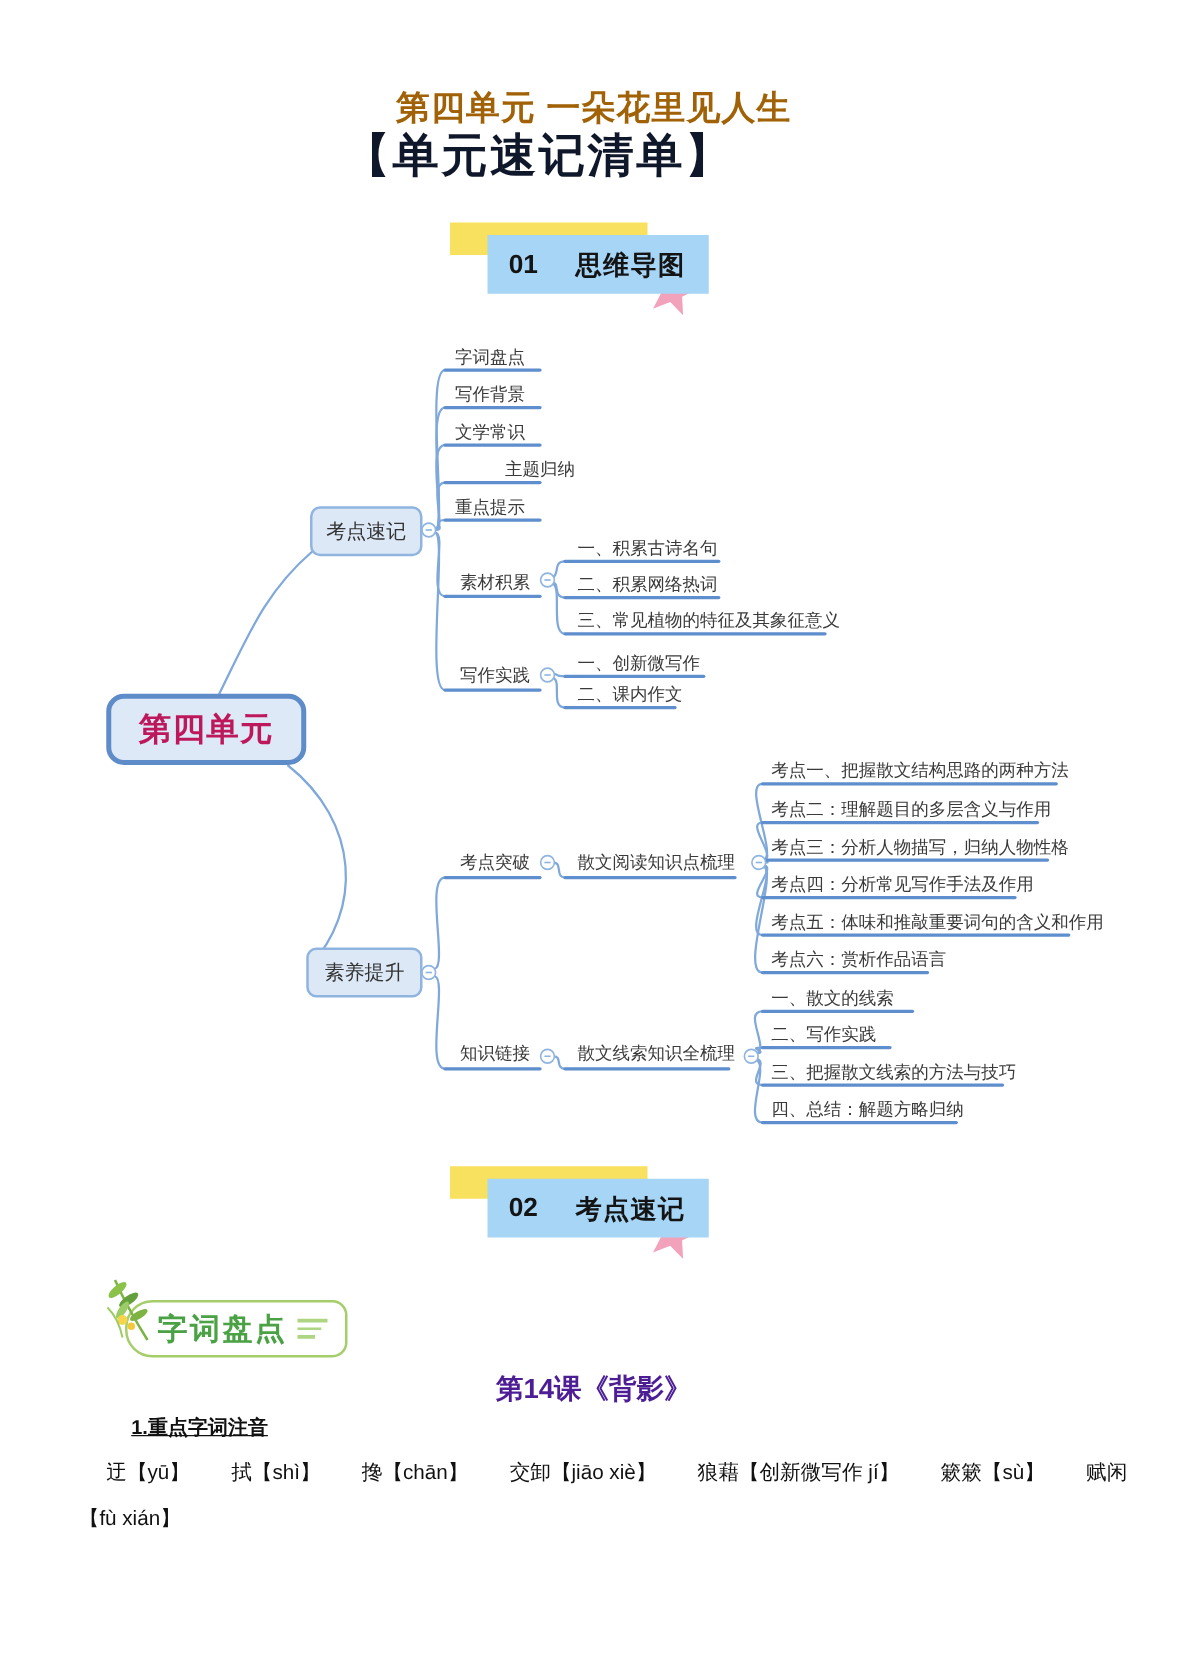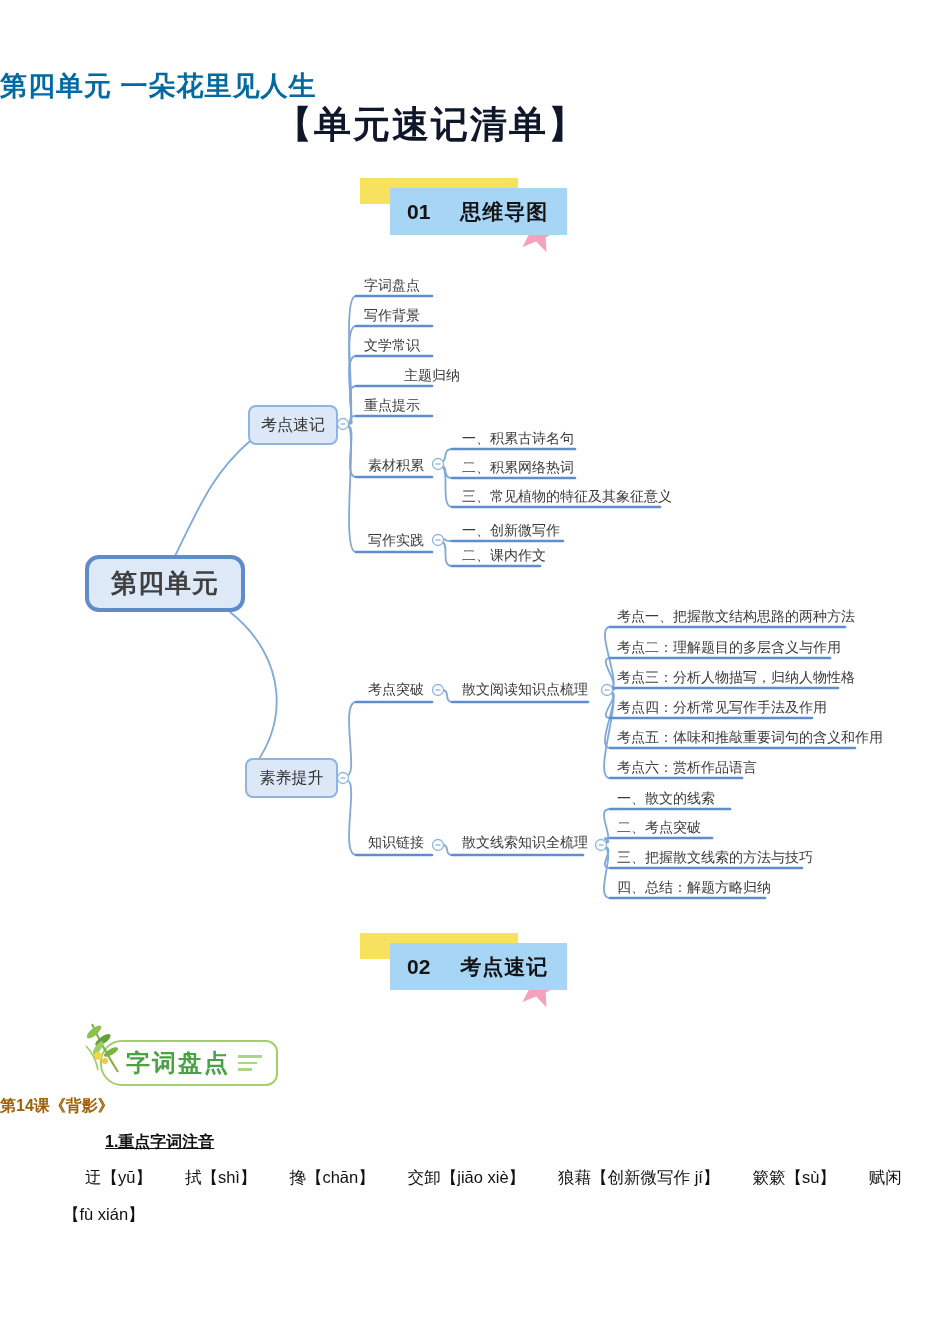--- a/index.html
+++ b/index.html
@@ -2,22 +2,22 @@
 <html><head>
 <meta charset="utf-8">
 <style>
   html,body{margin:0;padding:0;}
   body{
     width:950px;height:1344px;position:relative;background:#ffffff;
     font-family:"Liberation Sans","DejaVu Sans",sans-serif;
     overflow:hidden;
   }
   .page-title{
-    position:absolute;left:0;top:68px;width:950px;
-    font-size:27px;font-weight:bold;color:#0369a1;letter-spacing:1px;
+    position:absolute;left:0;top:68px;width:950px;text-align:center;
+    font-size:27px;font-weight:bold;color:#a16207;letter-spacing:1px;
   }
   .page-subtitle{
     position:absolute;left:0;top:100px;width:862px;text-align:center;
     font-family:"Liberation Serif","DejaVu Serif",serif;
     font-size:37px;font-weight:bold;color:#0f172a;letter-spacing:2px;
   }
   .banner{position:absolute;width:260px;height:80px;}
   .banner .yellow{position:absolute;left:0;top:0;width:158px;height:26px;background:#F7E15E;}
   .banner .blue{
     position:absolute;left:30px;top:10px;width:177px;height:47px;background:#A6D5F6;
@@ -29,38 +29,38 @@
   .mindmap{position:absolute;left:0;top:260px;width:950px;height:665px;}
   .mindmap svg.wires{position:absolute;left:0;top:0;}
   .mm-leaf{position:absolute;font-size:14px;color:#3a3a3a;white-space:nowrap;}
   .mm-node{
     position:absolute;display:flex;align-items:center;justify-content:center;
     background:#DCE8F6;border:2px solid #8FB4E0;border-radius:8px;
     font-size:16px;color:#333;box-sizing:border-box;
   }
   .mm-root{
     border:4px solid #5D8CC9;border-radius:14px;background:#DDE9F7;
-    font-size:26px;font-weight:bold;color:#404040;letter-spacing:1px;
+    font-size:26px;font-weight:bold;color:#be185d;letter-spacing:1px;
   }
   .badge{position:absolute;left:78px;top:1026px;width:230px;height:60px;}
   .badge .capsule{
     position:absolute;left:22px;top:14px;padding:5px 14px 5px 24px;
     border:2px solid #A5CE6B;border-radius:22px 12px 12px 22px;
     font-size:24px;font-weight:bold;color:#4AA245;letter-spacing:2px;
     display:flex;align-items:center;
   }
   .badge .wheat{position:absolute;left:0;top:-8px;}
   .badge .tri-lines{margin-left:8px;display:flex;flex-direction:column;gap:4px;}
   .badge .tri-lines span{display:block;height:2.5px;background:#AED581;}
   .badge .tri-lines span:nth-child(1){width:24px;}
   .badge .tri-lines span:nth-child(2){width:19px;}
   .badge .tri-lines span:nth-child(3){width:14px;}
   .lesson-title{
-    position:absolute;left:0;top:1096px;width:950px;
-    font-size:16px;font-weight:bold;color:#a16207;
+    position:absolute;left:0;top:1096px;width:950px;text-align:center;
+    font-size:22px;font-weight:bold;color:#4c1d95;
   }
   .lesson-heading{
     position:absolute;left:105px;top:1132px;font-size:16px;font-weight:bold;color:#111;text-decoration:underline;
   }
   .pinyin{position:absolute;font-size:16.5px;color:#111;white-space:pre;}
   .pinyin.l1{left:85px;top:1167px;}
   .pinyin.l2{left:63px;top:1204px;}
 </style>
 </head>
 <body>
@@ -199,21 +199,21 @@
   <div class="mm-leaf" style="left:617px;top:348px;">考点一、把握散文结构思路的两种方法</div>
   <div class="mm-leaf" style="left:617px;top:379px;">考点二：理解题目的多层含义与作用</div>
   <div class="mm-leaf" style="left:617px;top:409px;">考点三：分析人物描写，归纳人物性格</div>
   <div class="mm-leaf" style="left:617px;top:439px;">考点四：分析常见写作手法及作用</div>
   <div class="mm-leaf" style="left:617px;top:469px;">考点五：体味和推敲重要词句的含义和作用</div>
   <div class="mm-leaf" style="left:617px;top:499px;">考点六：赏析作品语言</div>
 
   <div class="mm-leaf" style="left:368px;top:574px;">知识链接</div>
   <div class="mm-leaf" style="left:462px;top:574px;">散文线索知识全梳理</div>
   <div class="mm-leaf" style="left:617px;top:530px;">一、散文的线索</div>
-  <div class="mm-leaf" style="left:617px;top:559px;">二、考点突破</div>
+  <div class="mm-leaf" style="left:617px;top:559px;">二、写作实践</div>
   <div class="mm-leaf" style="left:617px;top:589px;">三、把握散文线索的方法与技巧</div>
   <div class="mm-leaf" style="left:617px;top:619px;">四、总结：解题方略归纳</div>
 </div>
 
 <div class="banner" style="left:360px;top:933px;">
   <div class="yellow"></div>
   <svg class="star" width="44" height="44" viewBox="0 0 44 44">
     <polygon points="22,2 27.2,15.9 41.9,16.5 30.4,25.7 34.3,40 22,31.8 9.7,40 13.6,25.7 2,16.5 16.8,15.9" fill="#F2A3BB" transform="rotate(12 22 23)"></polygon>
   </svg>
   <div class="blue">

